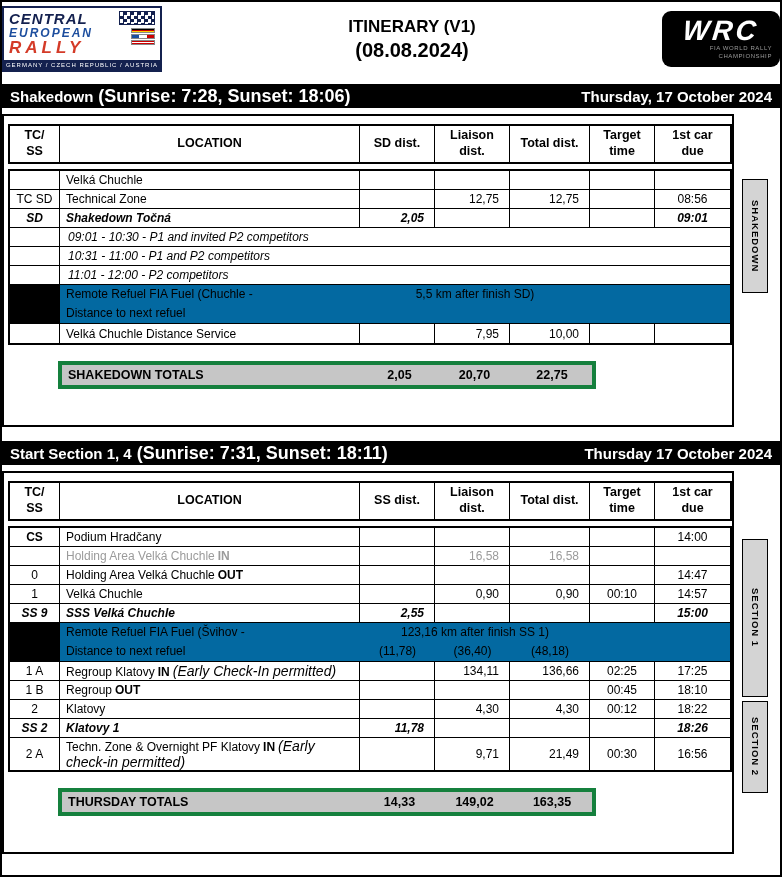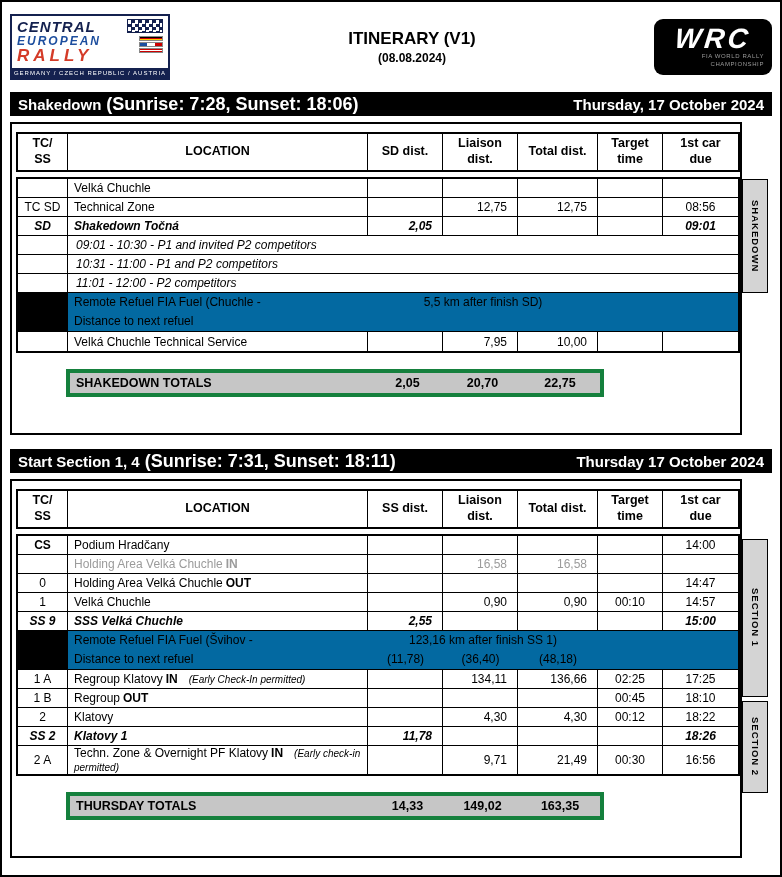--- a/index.html
+++ b/index.html
@@ -1,37 +1,37 @@
 <!DOCTYPE html>
 <html><head>
 <meta charset="utf-8">
 <style>
   * { margin:0; padding:0; box-sizing:border-box; }
   html,body { background:#fff; }
   body { font-family:"Liberation Sans", sans-serif; color:#000; }
-  .page { width:782px; height:877px; background:#fff; border:2px solid #000; position:relative; padding:8px; overflow:hidden; }
+  .page { width:782px; height:877px; background:#fff; border:2px solid #000; position:relative; padding:0; overflow:hidden; }
 
   
   .topbar { display:flex; align-items:center; height:74px; }
   .cer-logo { width:160px; border:2px solid #14214f; padding:3px 5px 0 5px; background:#fff; }
   .cer-top { display:flex; justify-content:space-between; }
   .cer-l1 { font-size:15px; font-weight:bold; font-style:italic; color:#14214f; letter-spacing:1px; line-height:1.05; }
   .cer-l2 { font-size:12px; font-weight:bold; font-style:italic; color:#1d4e9e; letter-spacing:2px; line-height:1.05; }
   .cer-l3 { font-size:17px; font-weight:bold; font-style:italic; color:#d43b28; letter-spacing:4px; line-height:1.05; }
   .cer-right { display:flex; flex-direction:column; align-items:flex-end; }
   .checker { width:36px; height:14px; background:repeating-conic-gradient(#14214f 0 25%, #fff 0 50%) 0 0 / 7px 7px; border:1px solid #14214f; }
   .flags { display:flex; flex-direction:column; gap:1px; margin-top:3px; }
   .flag { width:24px; height:5px; border:0.5px solid #888; }
   .flag.de { background:linear-gradient(#000 33%, #cc0000 33% 66%, #ffcc00 66%); }
   .flag.cz { background:linear-gradient(90deg,#1b4fa0 34%, #fff 34% 67%, #cc0000 67%); }
   .flag.at { background:linear-gradient(#cc0000 33%, #fff 33% 66%, #cc0000 66%); }
   .cer-countries { background:#14214f; color:#fff; font-size:6px; letter-spacing:1px; text-align:center; margin:3px -5px 0; padding:2px 0; white-space:nowrap; }
   .title-block { flex:1; text-align:center; }
   .doc-title { font-size:17px; font-weight:bold; }
-  .doc-date { font-size:12px; font-weight:bold; margin-top:2px; }
+  .doc-date { font-size:20px; font-weight:bold; margin-top:2px; }
   .wrc-logo { width:118px; height:56px; background:#000; border-radius:9px; display:flex; flex-direction:column; align-items:center; justify-content:center; padding:4px 8px; }
   .wrc-text { color:#fff; font-weight:bold; font-style:italic; font-size:28px; line-height:1; letter-spacing:3px; transform:skewX(-6deg); }
   .wrc-sub { color:#9a9a9a; font-size:6px; letter-spacing:0.6px; text-align:right; align-self:flex-end; line-height:1.3; }
 
   
   .black-bar { background:#000; color:#fff; height:24px; display:flex; align-items:center; justify-content:space-between; padding:0 8px; margin-top:8px; }
   .black-bar.second { margin-top:14px; }
   .bar-title { font-size:15px; font-weight:bold; }
   .bar-detail { font-size:18px; font-weight:bold; margin-left:5px; }
   .bar-date { font-size:15px; font-weight:bold; }
@@ -49,21 +49,21 @@
   table.body { margin-top:5px; }
   .tc { text-align:center; }
   .loc { text-align:left; padding-left:6px; }
   .num { text-align:right; padding-right:10px; }
   .time { text-align:center; }
   .b { font-weight:bold; }
   tr.ss td { font-weight:bold; font-style:italic; }
   tr.dim td { color:#9b9b9b; }
   .note { font-style:italic; padding-left:8px; text-align:left; }
   .sfx { font-weight:bold; margin-left:3px; }
-  .smallnote { font-size:10px; font-style:italic; margin-left:11px; }
+  .smallnote { font-size:14px; font-style:italic; margin-left:3px; }
   tr.refuel td { background:#0369a1; border-right:0; height:38px; vertical-align:top; }
   tr.refuel td.tcblack { background:#000; border-right:1px solid #000; }
   tr.refuel .loc div, .refnote, .refvals { line-height:19px; }
   .refnote { text-align:center; }
   .refvals { display:flex; }
   .refvals span { display:inline-block; text-align:center; }
   .refvals span:nth-child(1){ width:75px; }
   .refvals span:nth-child(2){ width:75px; }
   .refvals span:nth-child(3){ width:80px; }
 
@@ -208,21 +208,21 @@
           <div>Distance to next refuel</div>
         </td>
         <td colspan="3">
           <div class="refnote">5,5 km after finish SD)</div>
         </td>
         <td></td>
             <td></td>
       </tr>
       <tr>
         <td class="tc"></td>
-        <td class="loc">Velká Chuchle Technical Service</td>
+        <td class="loc">Velká Chuchle Distance Service</td>
         <td></td>
         <td class="num">7,95</td>
         <td class="num">10,00</td>
         <td></td>
             <td></td>
       </tr>
     </tbody>
       </table>
 
     <table class="totals">

